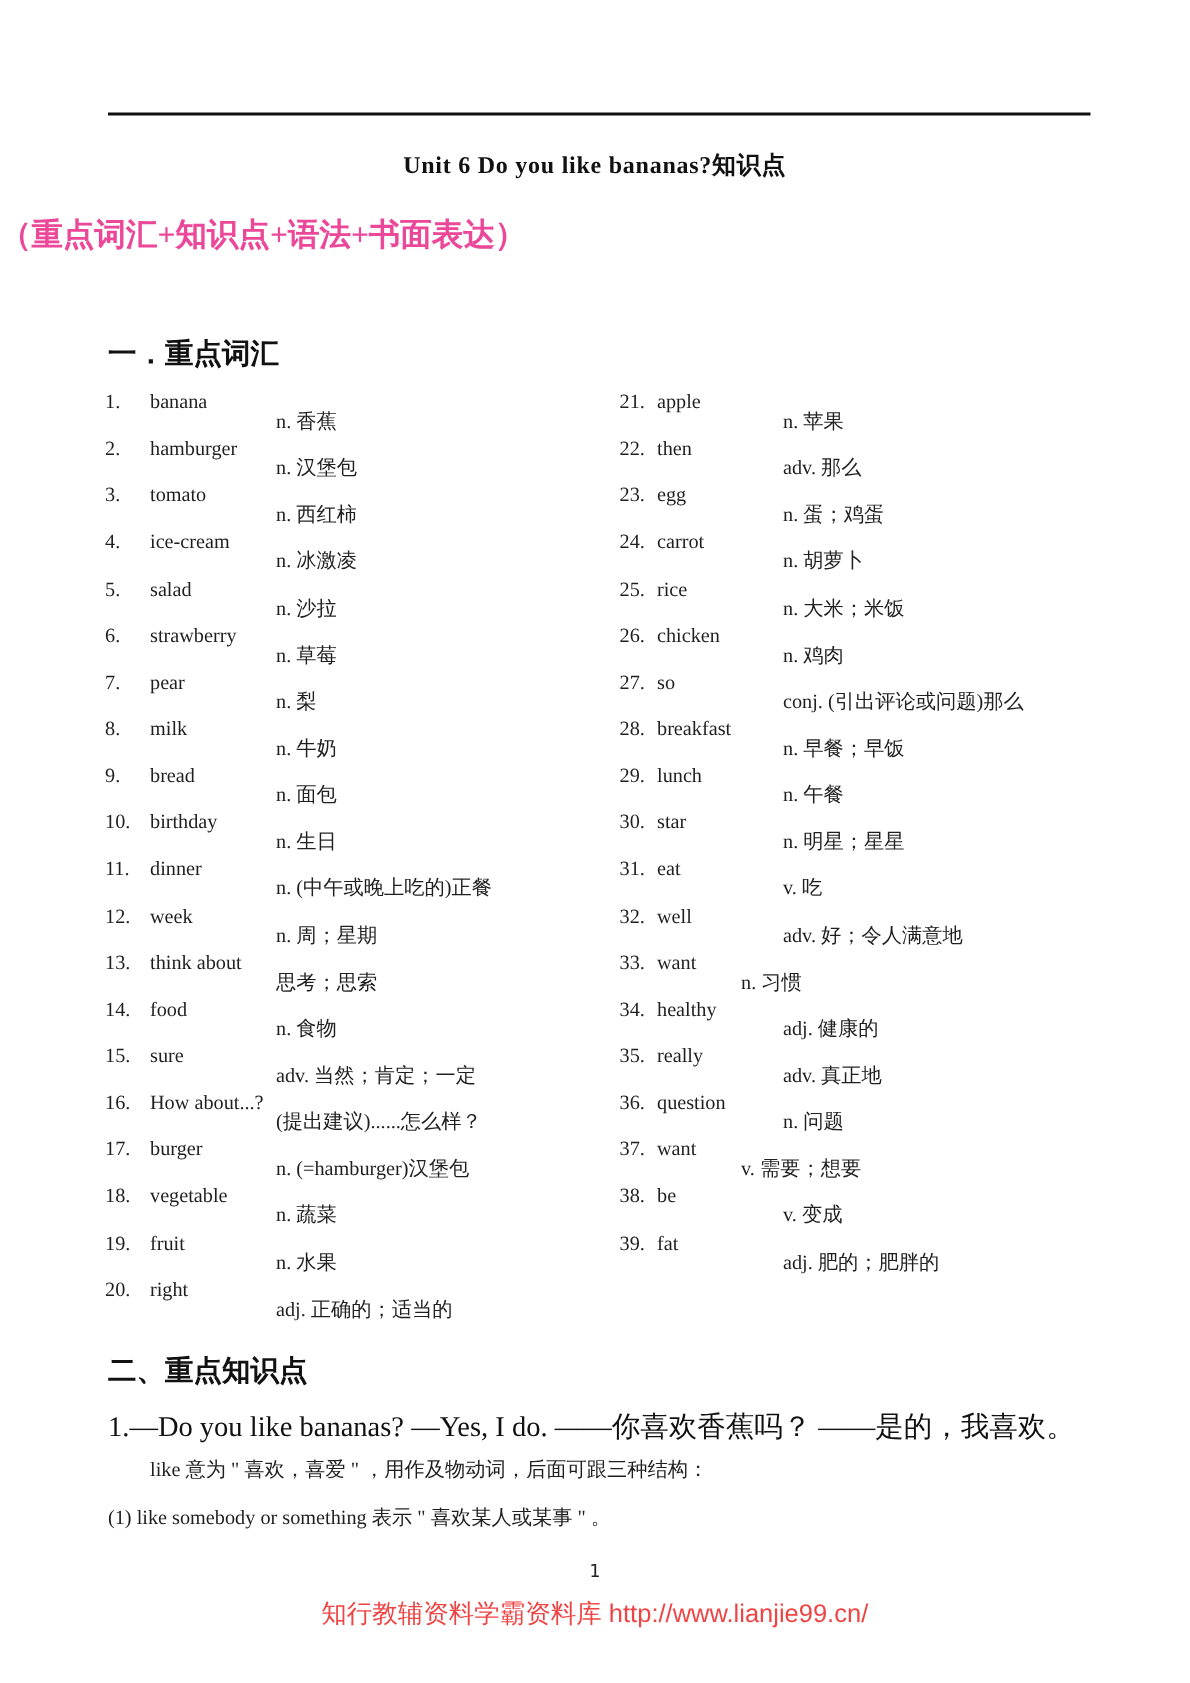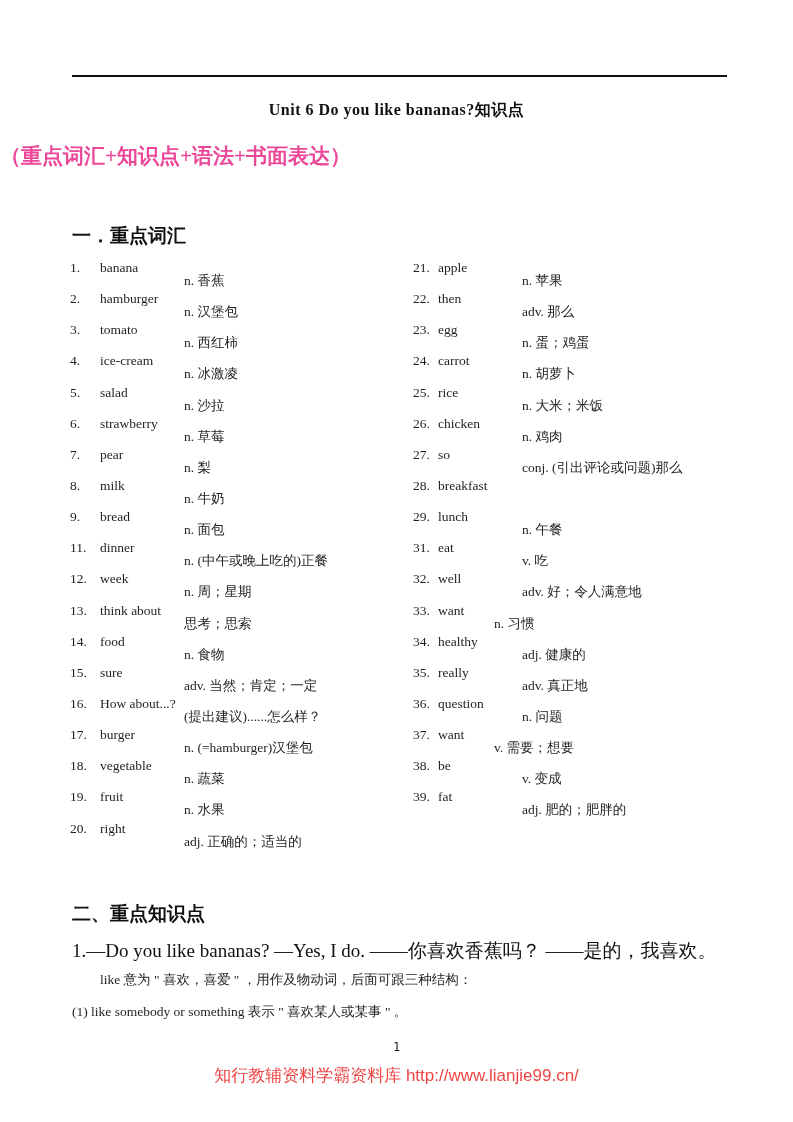--- a/index.html
+++ b/index.html
@@ -182,20 +182,25 @@
         <span class="num">8.</span>
         <span class="word">milk</span>
         <span class="def">n. 牛奶</span>
       </div>
       <div class="vocab-row">
         <span class="num">9.</span>
         <span class="word">bread</span>
         <span class="def">n. 面包</span>
       </div>
       <div class="vocab-row">
+        <span class="num">10.</span>
+        <span class="word">birthday</span>
+        <span class="def">n. 生日</span>
+      </div>
+      <div class="vocab-row">
         <span class="num">11.</span>
         <span class="word">dinner</span>
         <span class="def">n. (中午或晚上吃的)正餐</span>
       </div>
       <div class="vocab-row">
         <span class="num">12.</span>
         <span class="word">week</span>
         <span class="def">n. 周；星期</span>
       </div>
       <div class="vocab-row">
@@ -272,25 +277,31 @@
         <span class="def">n. 鸡肉</span>
       </div>
       <div class="vocab-row">
         <span class="num">27.</span>
         <span class="word">so</span>
         <span class="def">conj. (引出评论或问题)那么</span>
       </div>
       <div class="vocab-row">
         <span class="num">28.</span>
         <span class="word">breakfast</span>
+        <span class="def">n. 早餐；早饭</span>
       </div>
       <div class="vocab-row">
         <span class="num">29.</span>
         <span class="word">lunch</span>
         <span class="def">n. 午餐</span>
+      </div>
+      <div class="vocab-row">
+        <span class="num">30.</span>
+        <span class="word">star</span>
+        <span class="def">n. 明星；星星</span>
       </div>
       <div class="vocab-row">
         <span class="num">31.</span>
         <span class="word">eat</span>
         <span class="def">v. 吃</span>
       </div>
       <div class="vocab-row">
         <span class="num">32.</span>
         <span class="word">well</span>
         <span class="def">adv. 好；令人满意地</span>

